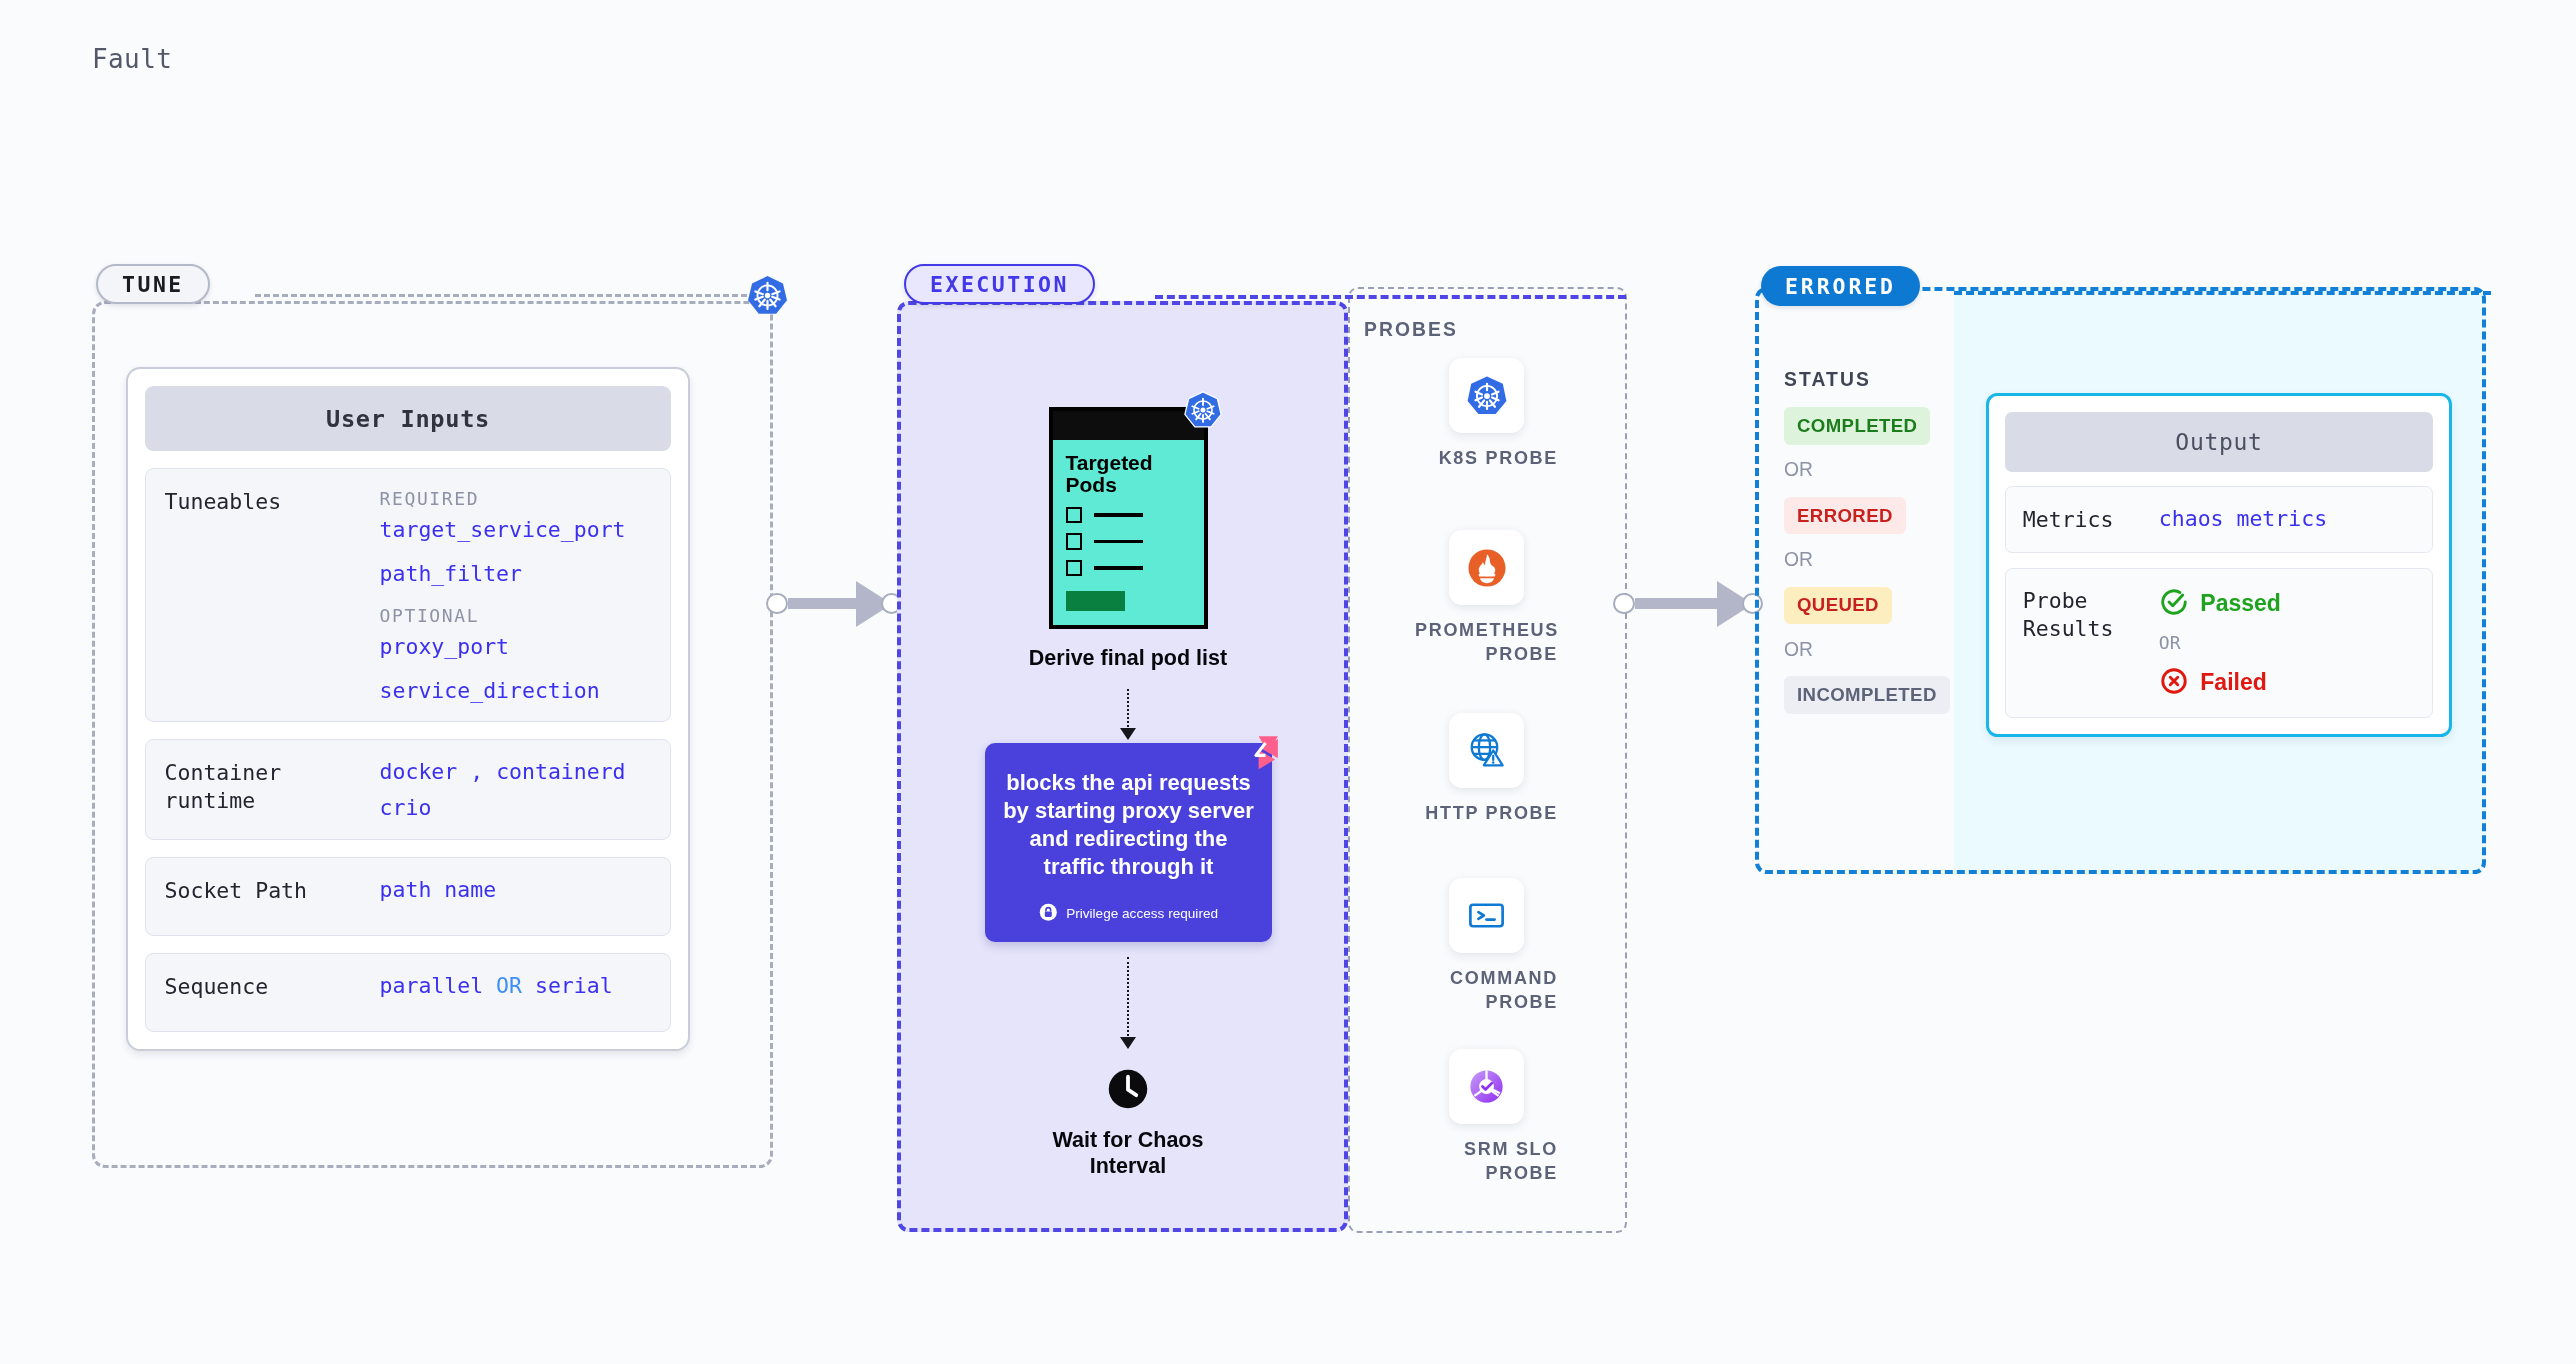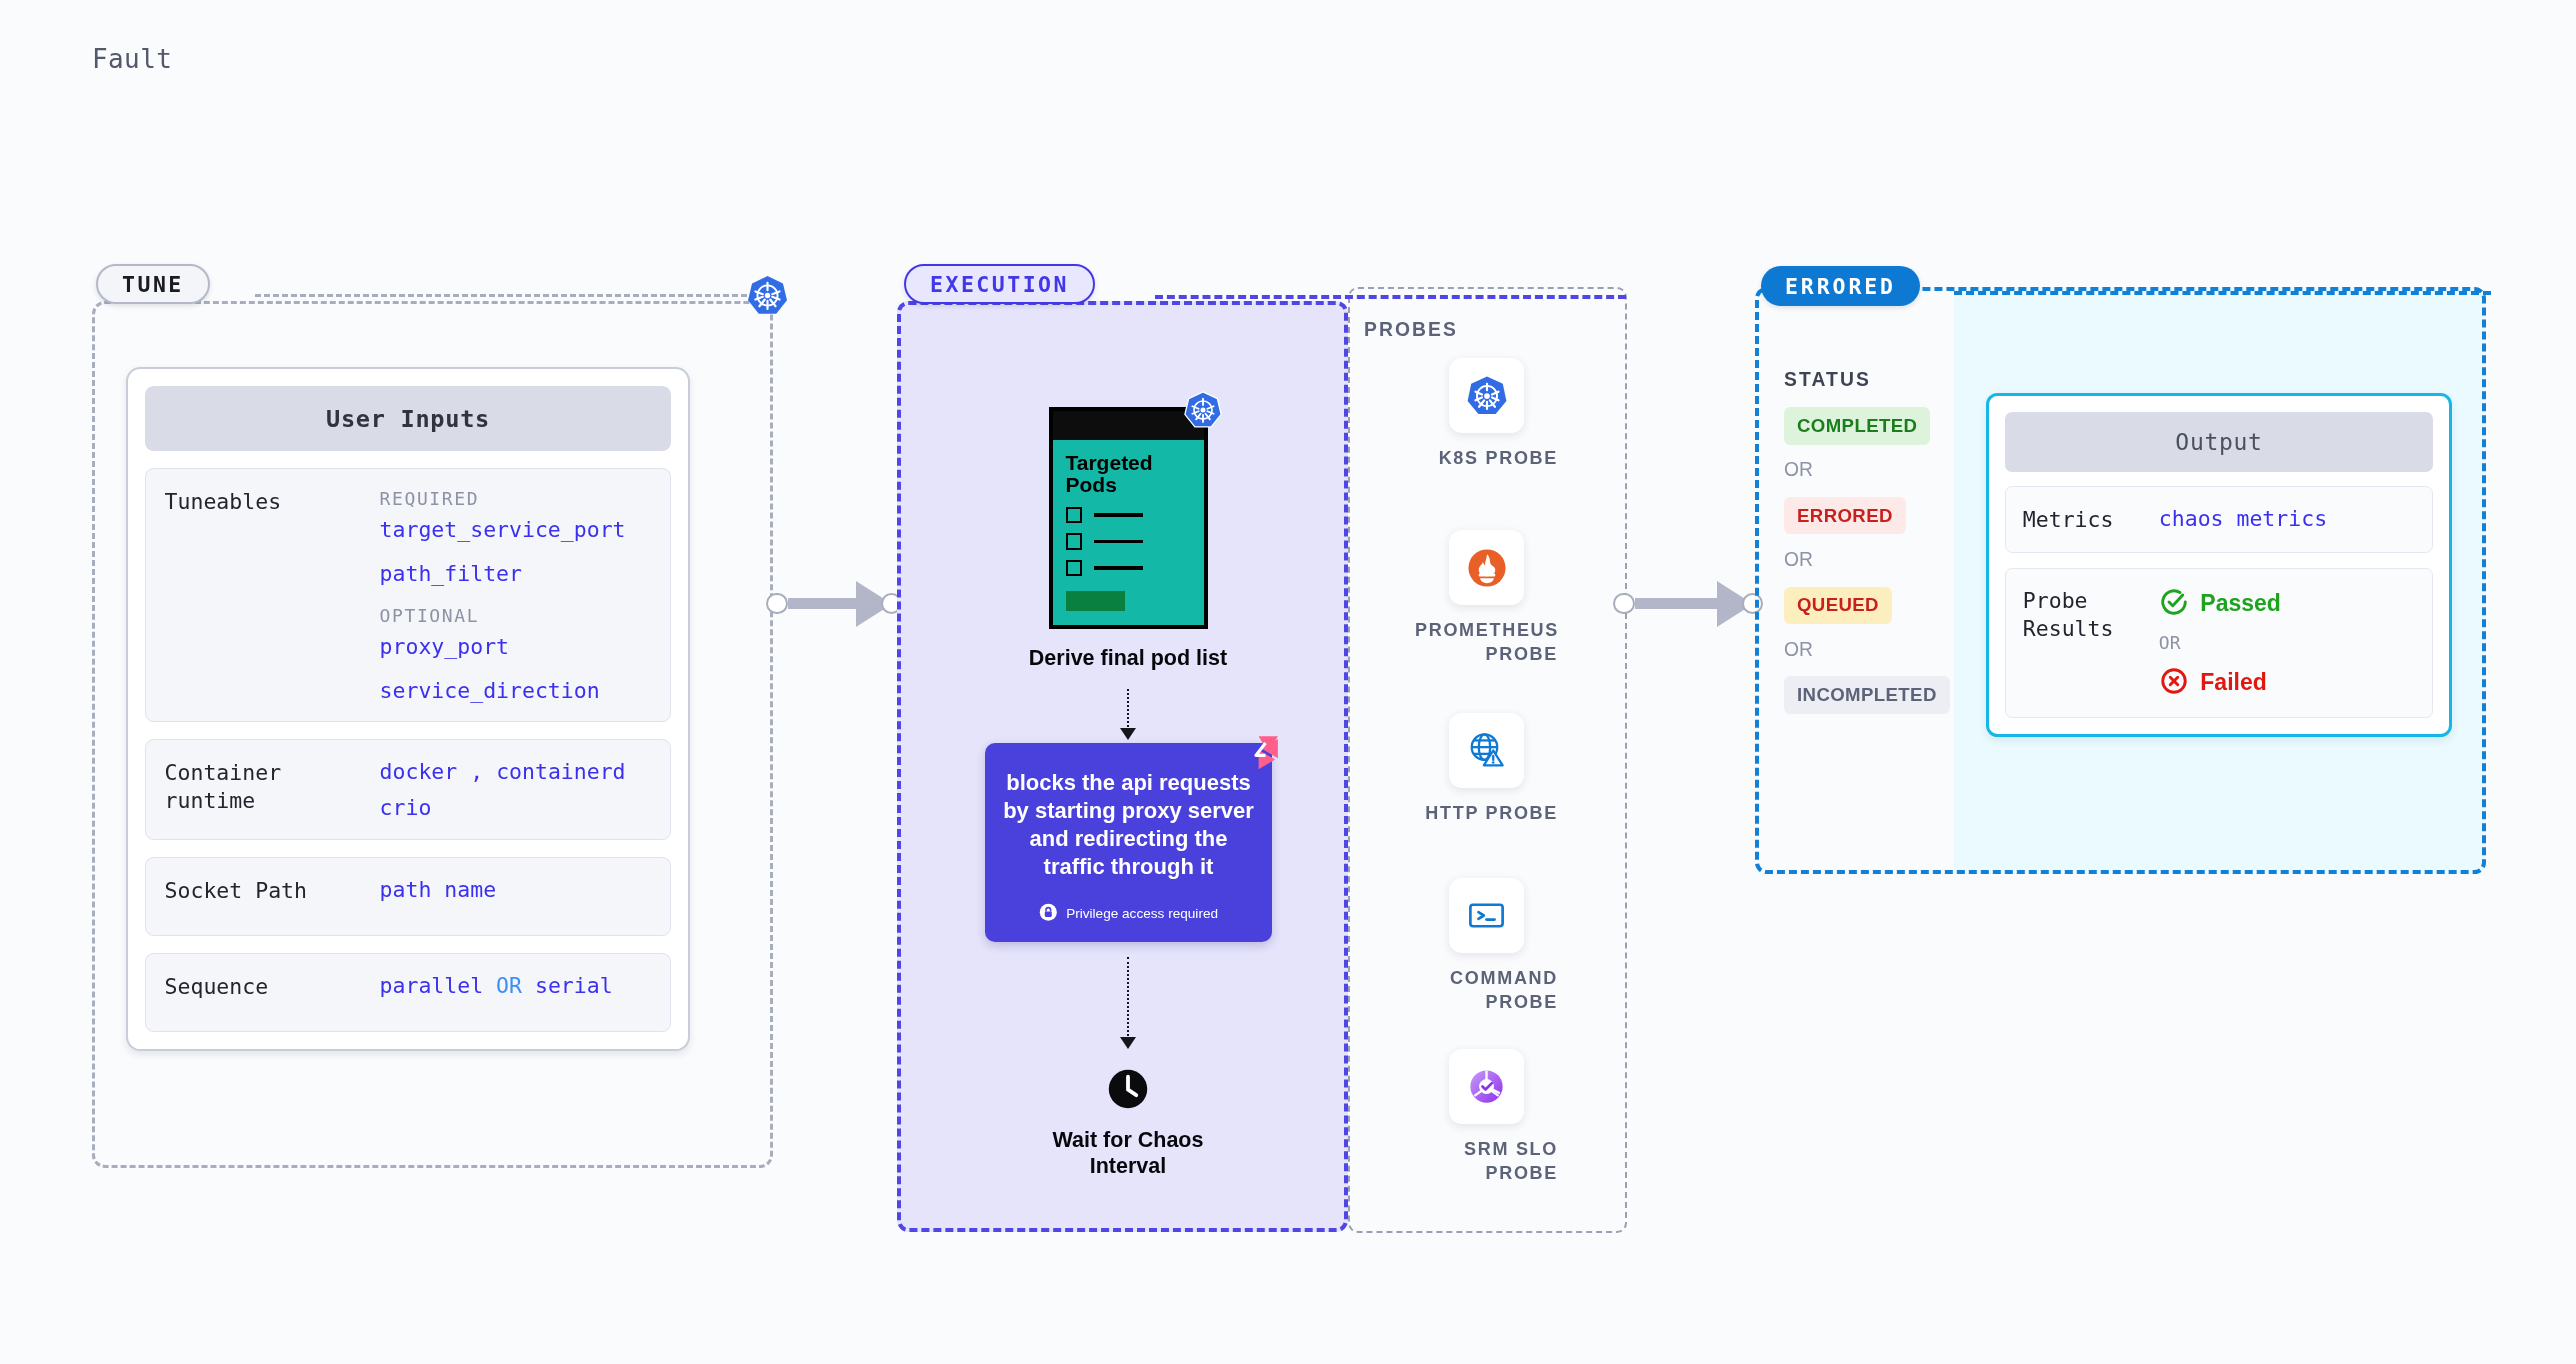--- a/index.html
+++ b/index.html
@@ -104,21 +104,21 @@
     display: flex; align-items: center; justify-content: center;
   }
   .probe-label {
     margin-top: 13px; font-size: 18px; font-weight: 700;
     letter-spacing: 1.7px; color: #5c6277; line-height: 1.35;
   }
 
   
   #pods-node { position: absolute; left: 1024px; top: 407px; width: 208px; text-align: center; }
   .pods-card-wrap { position: relative; width: 159px; margin: 0 auto; }
-  .pods-card { width: 159px; background: #14b8a6; border: 4.3px solid #000; }
+  .pods-card { width: 159px; background: #5eead4; border: 4.3px solid #000; }
   .pods-card-top { height: 29px; background: #0d0d0d; }
   .pods-card-body { padding: 11.5px 13px 14.3px 13px; }
   .pods-card-title { font-size: 21px; font-weight: 700; color: #000; line-height: 1.08; text-align: left; }
   .pod-line { display: flex; align-items: center; gap: 11.5px; margin-top: 10px; }
   .pod-check { width: 16.5px; height: 16.5px; border: 2.9px solid #000; }
   .pod-dash { width: 49px; height: 3.6px; background: #000; }
   .pod-green { width: 59px; height: 20px; background: #0a8040; margin-top: 14.3px; }
   #pods-k8s-badge { position: absolute; right: -15.8px; top: -17px; width: 40px; height: 40px; }
   .node-caption { margin-top: 15.8px; font-size: 21.5px; font-weight: 700; color: #07080c; line-height: 1.22; }
 

